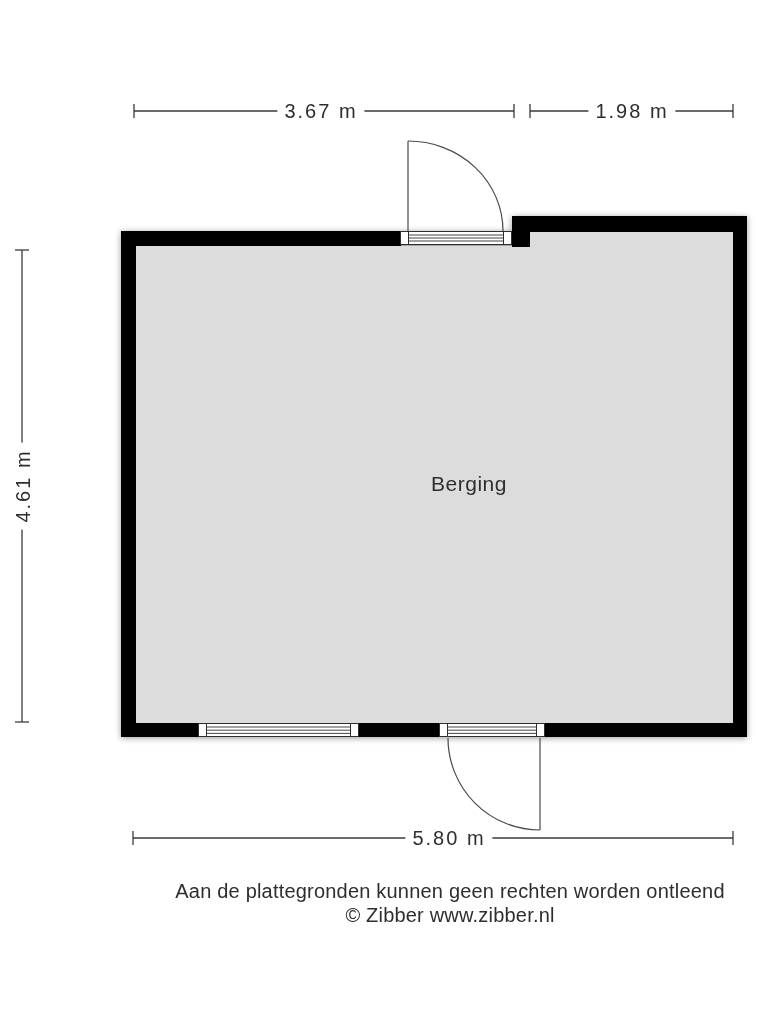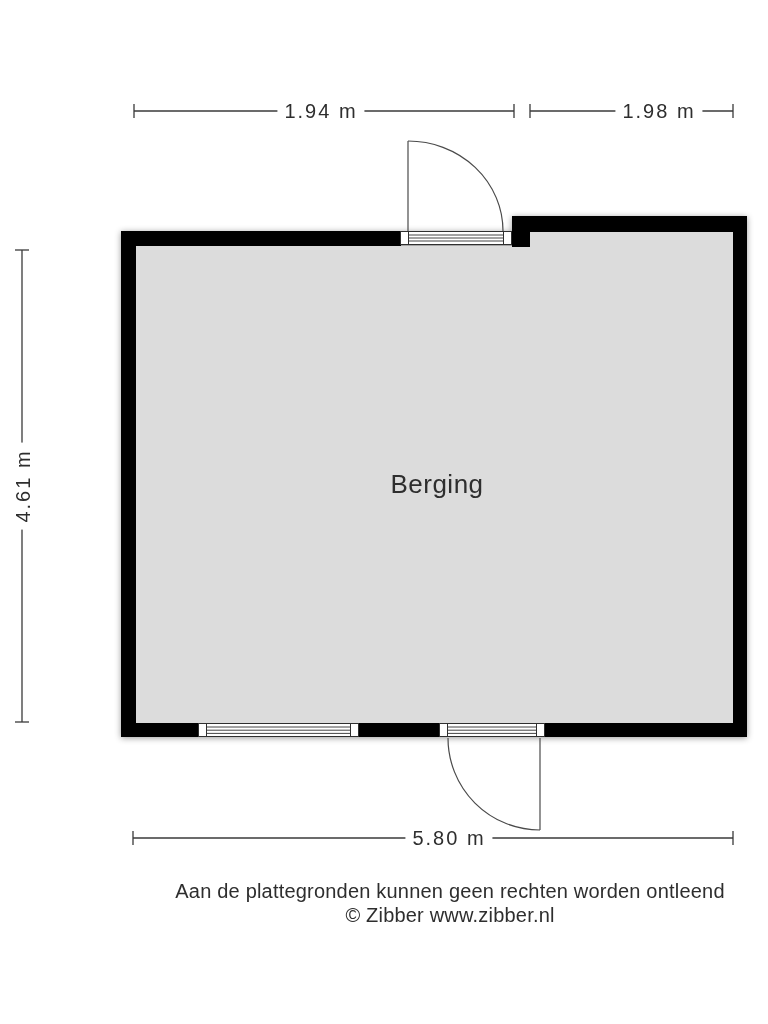--- a/index.html
+++ b/index.html
@@ -19,21 +19,21 @@
   .door-line  { stroke:#4a4a4a; stroke-width:1.2; fill:none; }
   .dim-line   { stroke: var(--line,#3a3a3a); stroke-width:1.3; fill:none; }
   .dim-label {
     position:absolute; transform:translate(-50%,-50%);
     font-size:20px; letter-spacing:2px; white-space:nowrap;
     color: var(--text,#303030); background: var(--background,#fff); padding:0 7px;
   }
   .dim-label.rotated { transform:translate(-50%,-50%) rotate(-90deg); }
   .room-label {
     position:absolute; transform:translate(-50%,-50%);
-    font-size:26px; letter-spacing:0.5px; color: var(--text,#303030); white-space:nowrap;
+    font-size:21px; letter-spacing:0.5px; color: var(--text,#303030); white-space:nowrap;margin-left:32px;
   }
   .footer {
     position:absolute; left:66px; top:880px; width:768px;
     text-align:center; font-size:20px; line-height:23.5px;
     letter-spacing:0.2px; color: var(--text,#303030);
   }
 </style>
 </head>
 <body>
 
@@ -103,23 +103,23 @@
       <line class="dim-line" x1="15" y1="250" x2="29" y2="250"></line>
       <line class="dim-line" x1="15" y1="722" x2="29" y2="722"></line>
     </g>
     <g>
       <line class="dim-line" x1="133" y1="838" x2="733" y2="838"></line>
       <line class="dim-line" x1="133" y1="831" x2="133" y2="845"></line>
       <line class="dim-line" x1="733" y1="831" x2="733" y2="845"></line>
     </g>
   </svg>
 
-  <div class="dim-label" style="left:321px; top:111px;">1.94 m</div>
+  <div class="dim-label" style="left:321px; top:111px;">3.67 m</div>
 
-  <div class="dim-label" style="left:632px; top:111px;margin-left:27px;">1.98 m</div>
+  <div class="dim-label" style="left:632px; top:111px;">1.98 m</div>
 
   <div class="dim-label rotated" style="left:23px; top:486px;">4.61 m</div>
 
   <div class="dim-label" style="left:433px; top:838px;margin-left:16px;">5.80 m</div>
 
   <div class="room-label" style="left:437px; top:484px;">Berging</div>
 
   <div class="footer">
     <div>Aan de plattegronden kunnen geen rechten worden ontleend</div>
     <div>© Zibber www.zibber.nl</div>

